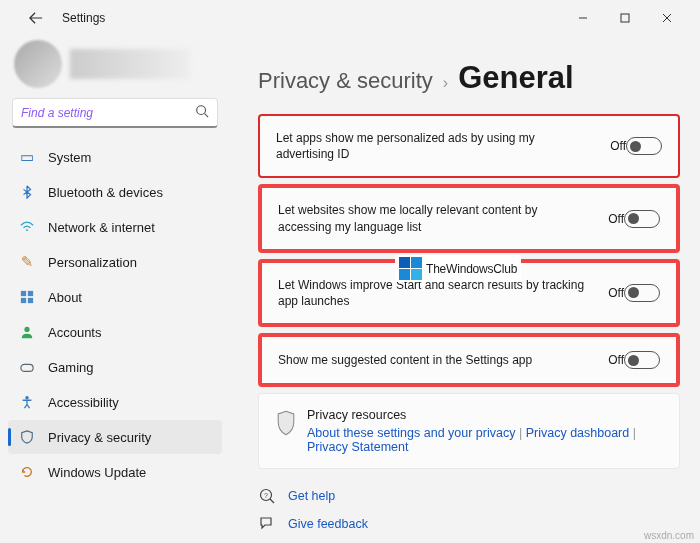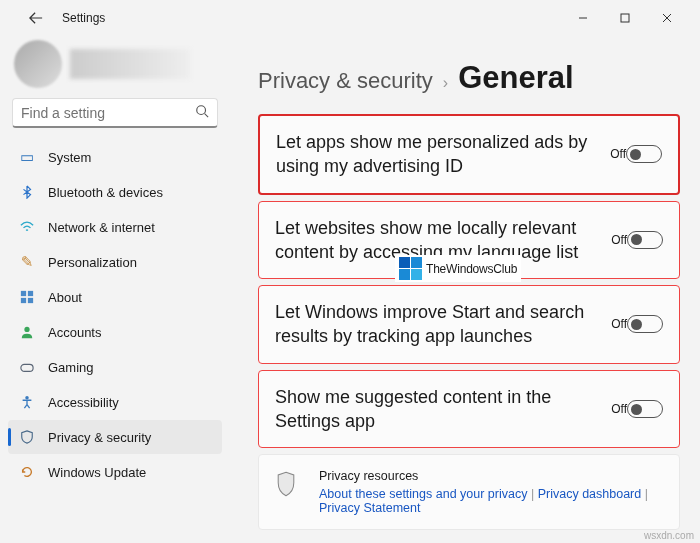--- a/index.html
+++ b/index.html
@@ -71,21 +71,21 @@
       align-items: center;
       background: #fff;
       border: 1px solid #ddd;
       border-bottom: 2px solid #888;
       border-radius: 4px;
       height: 30px;
       margin: 6px 4px 10px 4px;
       padding: 0 8px;
       color: #555;
     }
-    .search-box span.placeholder { flex: 1; font-size: 14px; color: #737373; }
+    .search-box span.placeholder { flex: 1; font-size: 12px; color: #8b5cf6; font-style: italic; }
     .nav {
       display: flex;
       flex-direction: column;
       gap: 1px;
       margin-top: 2px;
     }
     .nav-item {
       display: flex;
       align-items: center;
       height: 34px;
@@ -128,34 +128,34 @@
       color: #555;
     }
     .bc-sep { color: #999; font-size: 16px; }
     .bc-current {
       font-size: 31px;
       font-weight: 600;
       color: #1a1a1a;
     }
     .card {
       background: #fbfbfb;
-      border: 1px solid #ef4444;
+      border: 4px solid #ef4444;
       border-radius: 4px;
       padding: 14px 16px;
       margin-bottom: 6px;
       display: flex;
       align-items: center;
       gap: 10px;
     }
     .card.highlight {
       border: 2px solid #da2a2a;
     }
     .card-text {
       flex: 1;
-      font-size: 18px;
+      font-size: 12px;
       color: #1a1a1a;
       line-height: 1.35;
       padding-right: 10px;
     }
     .toggle-wrapper {
       display: flex;
       align-items: center;
     }
     .toggle-state { font-size: 12px; }
     .toggle {
@@ -174,21 +174,21 @@
       top: 2.5px; left: 3px;
     }
     .resources-card {
       background: #fbfbfb;
       border: 1px solid #e8e8e8;
       border-radius: 4px;
       padding: 14px 16px;
       margin-top: 6px;
       display: flex;
       align-items: flex-start;
-      gap: 22px;
+      gap: 10px;
     }
     .shield-icon {
       width: 22px; height: 26px;
       margin-top: 2px;
       color: #666;
     }
     .resources-body { flex: 1; font-size: 12.5px; }
     .resources-title { color: #1a1a1a; margin-bottom: 4px; }
     .link { color: #1957c2; }
     .link-sep { color: #999; }

